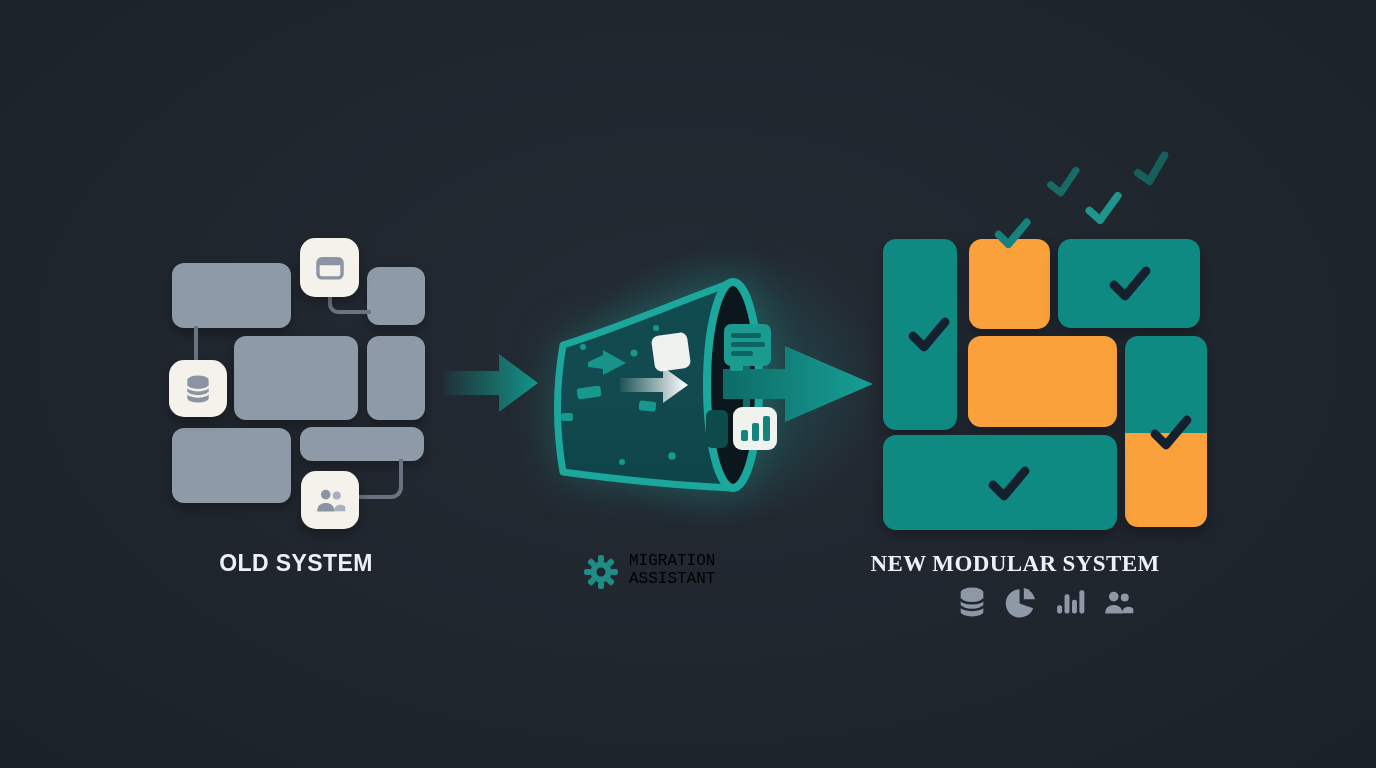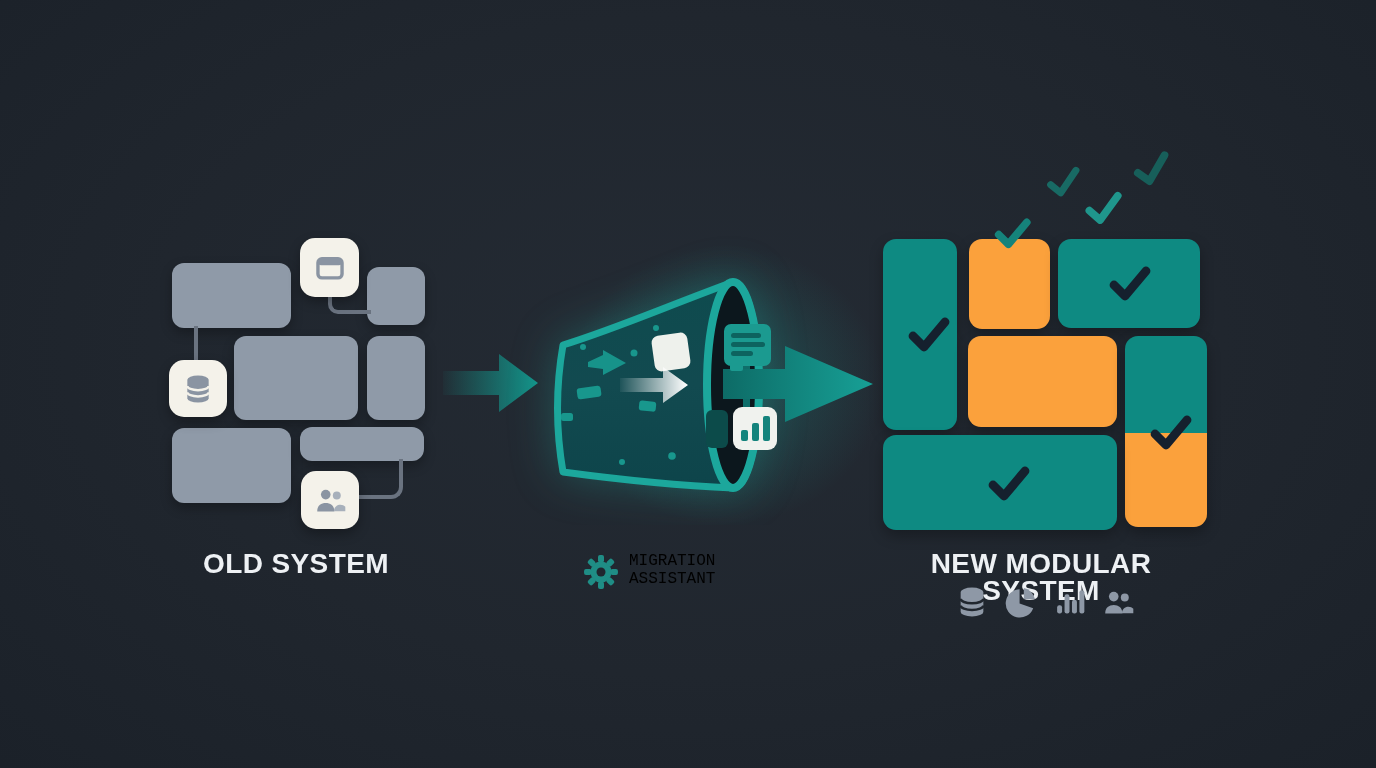--- a/index.html
+++ b/index.html
@@ -17,21 +17,21 @@
   
   .new-grid{left:880px;top:140px;width:330px;height:400px;}
   .module{position:absolute;border-radius:13px;box-shadow:0 6px 14px rgba(0,0,0,.28);}
   .m-teal{background:#0e8a82;}
   .m-orange{background:#fba13c;}
   .module .check{position:absolute;}
   .split{overflow:hidden;}
   .split .half{position:absolute;left:0;width:100%;}
   .checkmark{position:absolute;}
   
-  .label{position:absolute;color:#eef1f4;font-weight:bold;font-size:28px;letter-spacing:.4px;line-height:27px;}
+  .label{position:absolute;color:#eef1f4;font-weight:bold;font-size:23px;letter-spacing:.4px;line-height:27px;}
   .label.center{text-align:center;}
   .icon-row{position:absolute;display:flex;justify-content:center;align-items:flex-end;gap:15px;}
   .migration-label{display:flex;align-items:flex-start;gap:10px;font-family:Liberation Mono, monospace;}
 </style>
 </head>
 <body>
 
 <div class="stage">
 
   <div class="abs old-cluster">
@@ -198,21 +198,21 @@
         </g>
       </g>
       <circle r="3" fill="#20262e"></circle>
     </svg>
     <div>
       <div>MIGRATION</div>
       <div>ASSISTANT</div>
     </div>
   </div>
 
-  <div class="label center" style="left:876px;top:550px;width:330px;">NEW MODULAR SYSTEM</div>
+  <div class="label center" style="left:850px;top:550px;width:330px;font-family:Liberation Serif, serif;">NEW MODULAR SYSTEM</div>
 
   <div class="icon-row" style="left:880px;top:583px;width:330px;height:36px;">
     <svg width="34" height="34" viewBox="0 0 24 24">
       <path d="M4 5 a8 3.2 0 0 1 16 0 V19 a8 3.2 0 0 1 -16 0 Z" fill="#8e98a6"></path>
       <path d="M4 9.7 a8 3.2 0 0 0 16 0" fill="none" stroke="#20262e" stroke-width="1.8"></path>
       <path d="M4 14.4 a8 3.2 0 0 0 16 0" fill="none" stroke="#20262e" stroke-width="1.8"></path>
     </svg>
     <svg width="34" height="34" viewBox="0 0 24 24">
       <path d="M11 13 V3 A10 10 0 1 0 20.6 16.4 Z" fill="#8e98a6"></path>
       <path d="M14 10 V2.2 A9.9 9.9 0 0 1 21.9 10 Z" fill="#8e98a6"></path>

